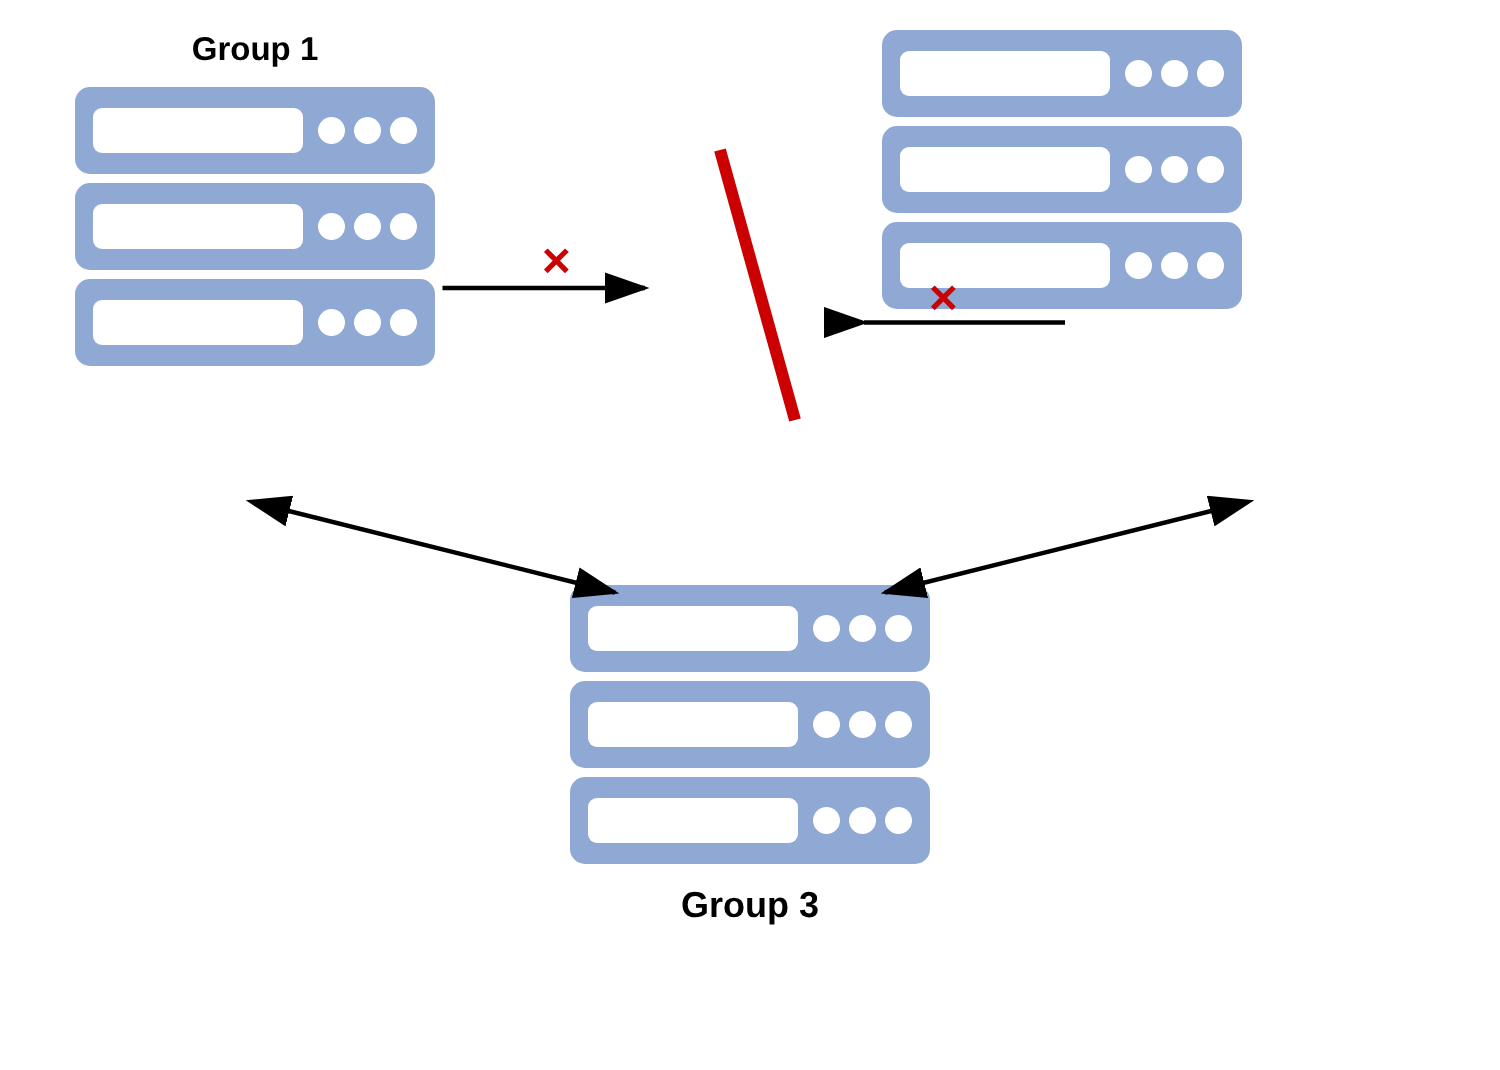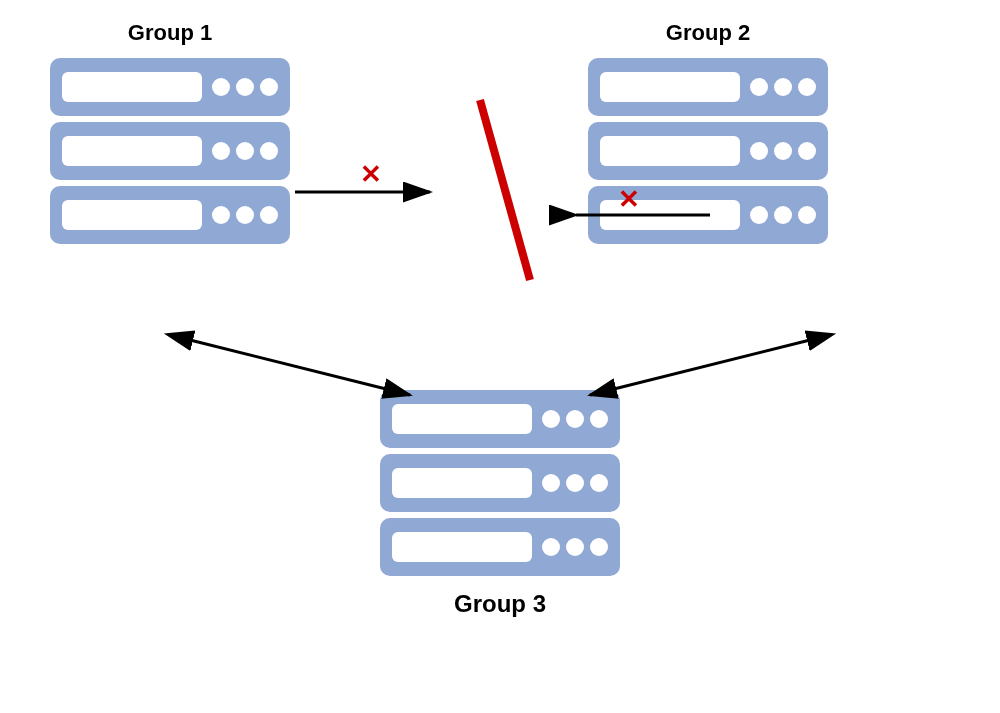--- a/index.html
+++ b/index.html
@@ -130,21 +130,20 @@
       <div class="server-bar"></div>
       <div class="server-dots">
         <div class="dot"></div>
         <div class="dot"></div>
         <div class="dot"></div>
       </div>
     </div>
   </div>
 
   <div class="server-group group2">
-    <div class="group-label">Group 2</div>
     <div class="server-rack">
       <div class="server-bar"></div>
       <div class="server-dots">
         <div class="dot"></div>
         <div class="dot"></div>
         <div class="dot"></div>
       </div>
     </div>
     <div class="server-rack">
       <div class="server-bar"></div>

